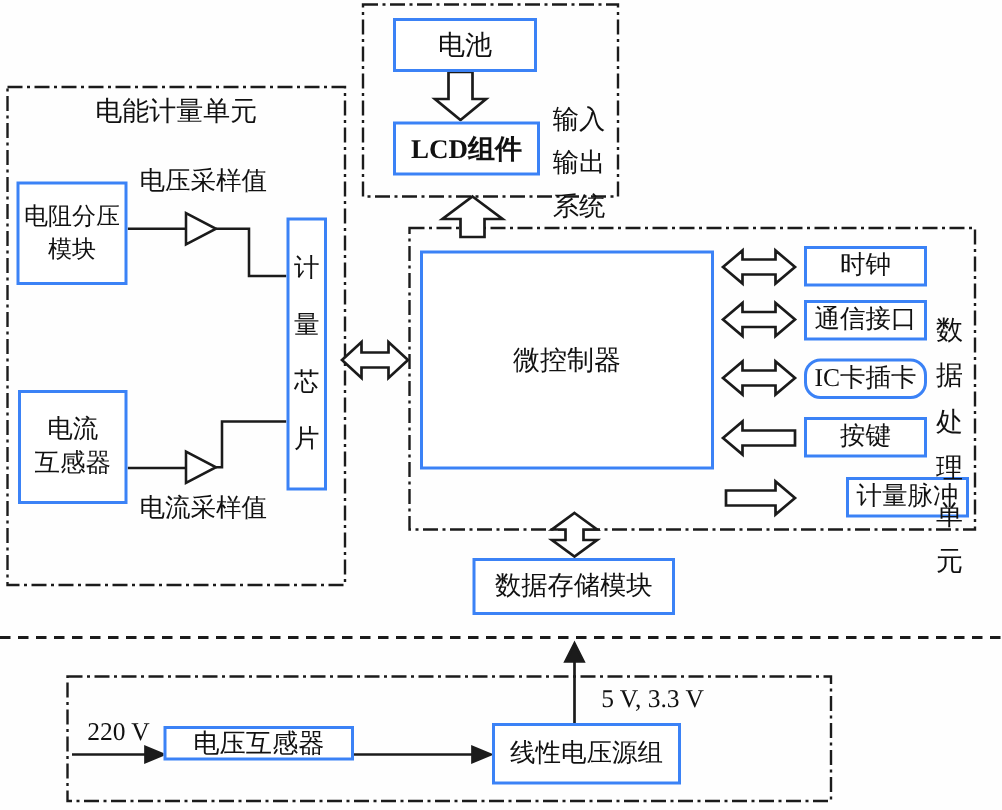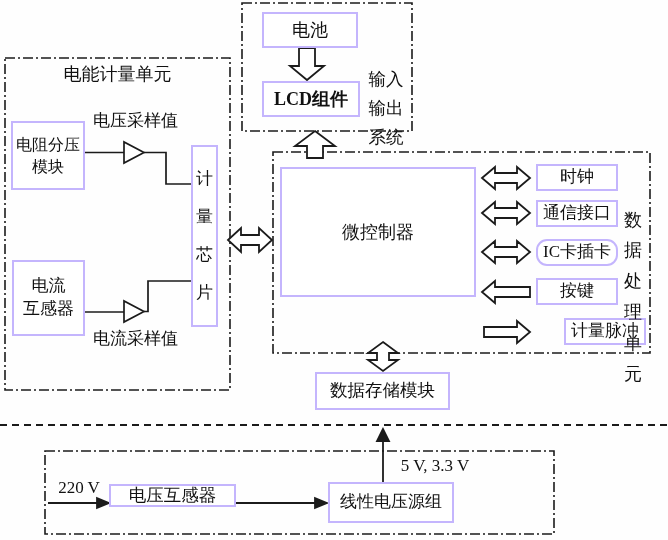--- a/index.html
+++ b/index.html
@@ -2,21 +2,21 @@
 <html><head>
 <meta charset="utf-8">
 <style>
   html,body{margin:0;padding:0;background:#fff;}
   #canvas{
     position:relative;width:668px;height:540px;background:#fefefe;overflow:hidden;
     font-family:"Liberation Serif","DejaVu Serif",serif;color:#111;
   }
   #wires{position:absolute;left:0;top:0;width:668px;height:540px;}
   .box{
-    position:absolute;border:2px solid #c4b5fd;background:#fff;
+    position:absolute;border:2px solid #3b82f6;background:#fff;
     display:flex;align-items:center;justify-content:center;text-align:center;
     font-size:17px;line-height:1.35;box-sizing:border-box;
   }
   .lbl{
     position:absolute;display:flex;align-items:center;justify-content:center;
     text-align:center;font-size:17px;line-height:1.3;white-space:pre-line;
   }
   .pre{white-space:pre-line;}
   .vert{flex-direction:column;margin-top:40px;}
 </style>
@@ -91,21 +91,21 @@
   </div>
   <div class="lbl" style="left:88px;top:110px;width:95px;height:22px;">电压采样值</div>
   <div class="lbl" style="left:88px;top:328px;width:95px;height:22px;">电流采样值</div>
   <div class="box pre" style="left:191px;top:145px;width:27px;height:182px;line-height:38px;">
     <span class="pre">计
 量
 芯
 片</span>
   </div>
 
-  <div class="box" style="left:280px;top:167px;width:196px;height:130px;font-size:18px;">
+  <div class="box" style="left:280px;top:167px;width:196px;height:146px;font-size:18px;">
     <span>微控制器</span>
   </div>
   <div class="box" style="left:536px;top:164px;width:82px;height:27px;">
     <span>时钟</span>
   </div>
   <div class="box" style="left:536px;top:200px;width:82px;height:27px;">
     <span>通信接口</span>
   </div>
   <div class="box" style="left:536px;top:239px;width:82px;height:27px;border-radius:11px;">
     <span>IC卡插卡</span>

